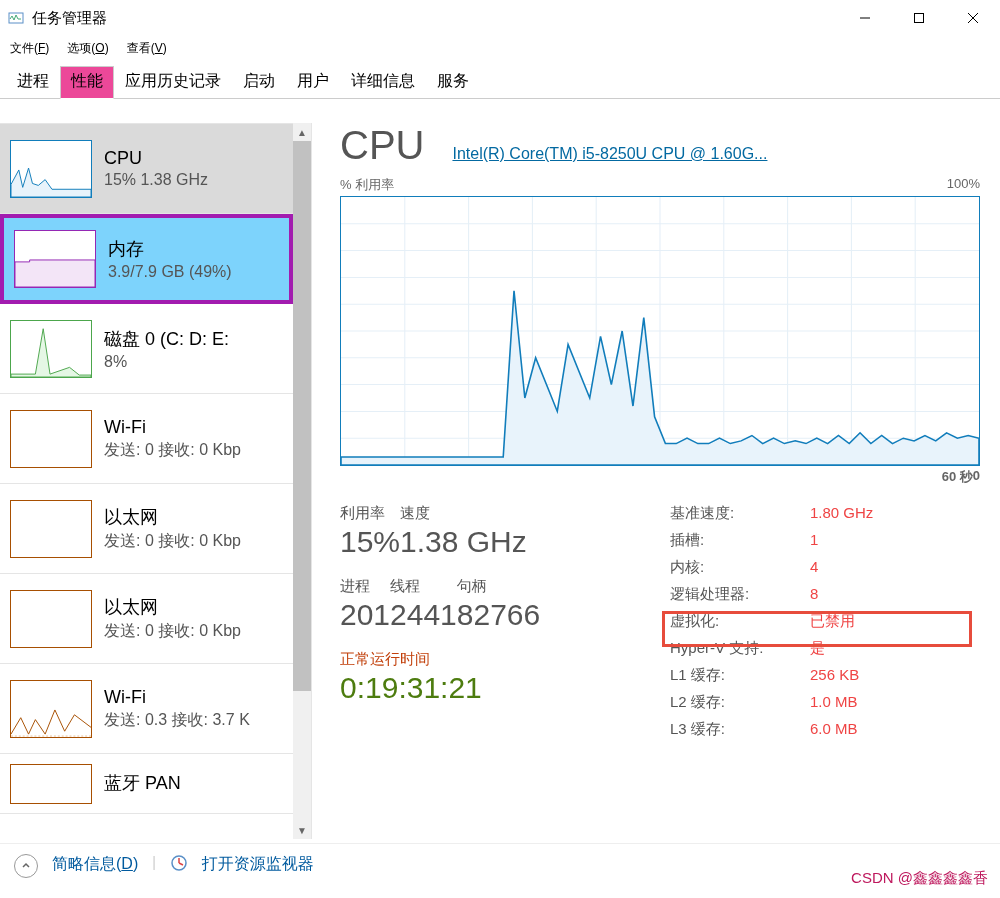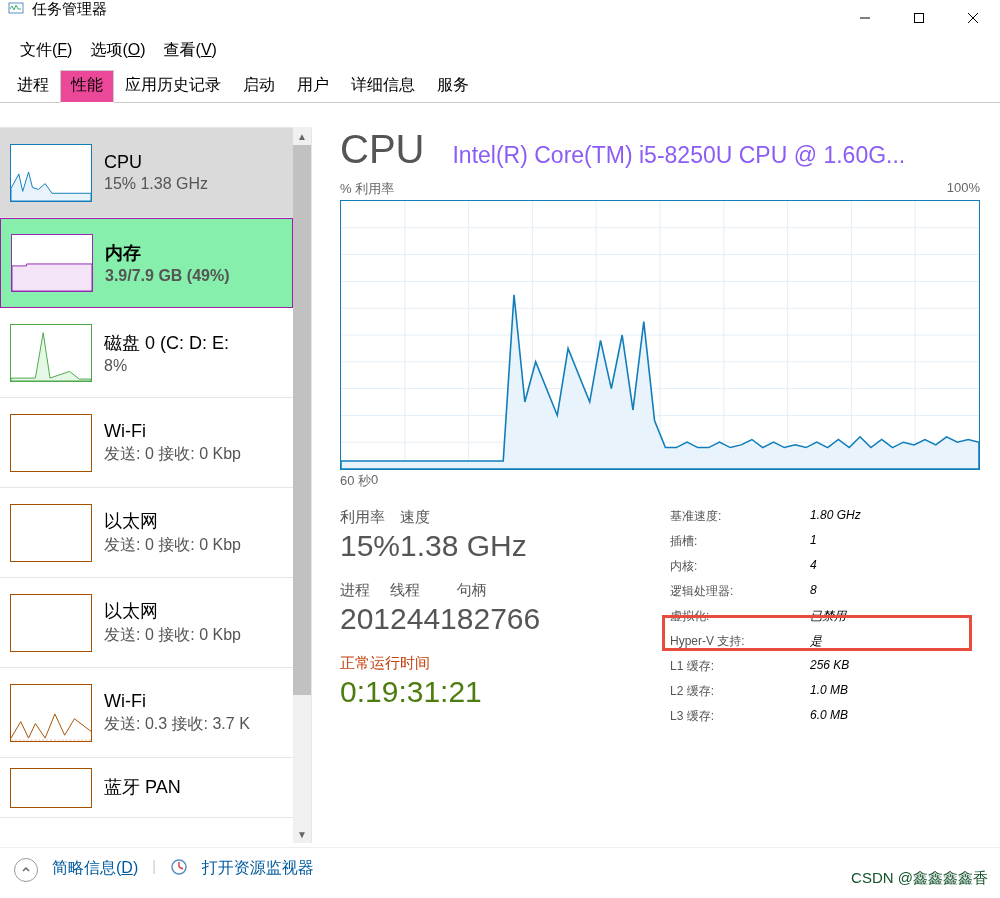--- a/index.html
+++ b/index.html
@@ -1,72 +1,72 @@
 <!DOCTYPE html>
 <html><head>
 <meta charset="utf-8">
 <style>
 * { box-sizing: border-box; margin: 0; padding: 0; }
 body { font-family: "Microsoft YaHei", "Segoe UI", sans-serif; font-size: 14px; background: #fff; color: #000; width: 1000px; height: 898px; overflow: hidden; }
-.titlebar { display: flex; align-items: flex-start; height: 36px; padding-left: 8px; }
+.titlebar { display: flex; align-items: center; height: 36px; padding-left: 8px; }
 .titlebar-icon { width: 16px; height: 16px; margin-right: 8px; }
 .titlebar-title { flex: 1; font-size: 15px; }
 .win-controls { display: flex; }
 .win-btn { width: 54px; height: 36px; display: flex; align-items: center; justify-content: center; font-size: 14px; }
 .win-btn svg { width: 12px; height: 12px; }
-.menubar { display: flex; padding: 4px 20px 8px; gap: 18px; font-size: 16px; }
+.menubar { display: flex; padding: 4px 10px 8px; gap: 18px; font-size: 12px; }
 .menubar span u { text-decoration: underline; }
 .tabs { display: flex; border-bottom: 1px solid #ccc; padding-left: 6px; font-size: 16px; }
 .tab { padding: 4px 10px 6px; border: 1px solid transparent; position: relative; top: 1px; }
 .tab.active { border: 1px solid #ccc; border-bottom: 1px solid #fff; background: #ec4899; }
 .content { display: flex; height: 716px; margin-top: 24px; }
 .sidebar { width: 312px; border-right: 1px solid #e5e5e5; position: relative; display: flex; }
 .sidebar-list { flex: 1; overflow: hidden; border-top: 1px solid #e5e5e5; }
 .sb-item { display: flex; align-items: center; height: 90px; padding: 8px 10px; border-bottom: 1px solid #e5e5e5; gap: 12px; }
 .sb-item.cpu { background: #dadada; }
-.sb-item.mem { background: #86efac; border: 1px solid #a21caf; font-weight: bold; }
+.sb-item.mem { background: #7dd3fc; border: 4px solid #a21caf; }
 .sb-thumb { width: 82px; height: 58px; border: 1px solid; background: #fff; position: relative; overflow: hidden; }
 .sb-thumb svg { width: 100%; height: 100%; display: block; }
 .sb-cpu { border-color: #117dbb; }
 .sb-mem { border-color: #9528b4; }
 .sb-disk { border-color: #4ca64c; }
 .sb-wifi, .sb-eth { border-color: #a74f01; }
 .sb-text { flex: 1; overflow: hidden; white-space: nowrap; }
 .sb-title { font-size: 18px; margin-bottom: 2px; }
 .sb-sub { font-size: 16px; color: #555; }
 .scrollbar { width: 18px; background: #f0f0f0; display: flex; flex-direction: column; }
 .scroll-arrow { height: 18px; display: flex; align-items: center; justify-content: center; color: #666; font-size: 10px; }
 .scroll-thumb { background: #c1c1c1; height: 550px; }
 .main { flex: 1; padding: 0 20px 0 28px; }
 .main-header { display: flex; align-items: baseline; gap: 28px; margin-bottom: 8px; }
 .main-title { font-size: 40px; font-weight: 400; color: #555; }
-.main-subtitle { font-size: 23px; color: #8b5cf6; white-space: nowrap; overflow: hidden; text-overflow: ellipsis; flex: 1; }
+.main-subtitle { font-size: 16px; color: #0369a1; white-space: nowrap; overflow: hidden; text-overflow: ellipsis; flex: 1; text-decoration: underline; }
 .chart-labels { display: flex; justify-content: space-between; font-size: 13px; color: #666; margin-bottom: 2px; }
 .chart { height: 270px; border: 1px solid #117dbb; background: #fff; position: relative; }
 .chart svg { width: 100%; height: 100%; display: block; }
-.chart-bottom { display: flex; justify-content: flex-start; font-size: 13px; color: #666; margin-top: 2px; margin-bottom: 18px; }
+.chart-bottom { display: flex; justify-content: flex-end; font-size: 13px; color: #666; margin-top: 2px; margin-bottom: 18px; font-weight: bold; }
 .stats { display: flex; gap: 40px; }
 .stats-left { flex: 0 0 290px; }
 .stat-row { display: flex; margin-bottom: 18px; }
 .stat-block { }
 .stat-label { font-size: 15px; color: #555; margin-bottom: 2px; }
 .stat-value { font-size: 30px; color: #555; font-weight: 400; white-space: nowrap; }
 .uptime-label { font-size: 15px; color: #c2410c; margin-bottom: 2px; }
 .uptime-value { font-size: 30px; color: #4d7c0f; }
-.stats-right { flex: 1; font-size: 12px; position: relative; }
+.stats-right { flex: 1; font-size: 15px; position: relative; }
 .kv-row { display: flex; margin-bottom: 8px; }
 .kv-label { width: 140px; color: #555; }
-.kv-value { color: #000000; font-style: italic; }
+.kv-value { color: #ef4444; }
 .highlight-box { position: absolute; border: 3px solid #e74c3c; left: -8px; width: 310px; height: 36px; top: 107px; pointer-events: none; }
 .footer { display: flex; align-items: flex-start; padding: 10px 14px; gap: 14px; border-top: 1px solid #eee; margin-top: 4px; }
 .circle-btn { width: 24px; height: 24px; border: 1px solid #999; border-radius: 50%; display: flex; align-items: center; justify-content: center; }
 .footer-link { color: #005a9e; font-size: 16px; }
 .footer-sep { color: #ccc; }
 .rm-icon { width: 18px; height: 18px; }
-.watermark { position: absolute; right: 12px; bottom: 10px; color: #14532d; font-size: 15px; }
+.watermark { position: absolute; right: 12px; bottom: 10px; color: #be185d; font-size: 15px; }
 </style>
 </head>
 <body>
 
 <div class="titlebar">
   <svg class="titlebar-icon" viewBox="0 0 16 16">
       <rect x="1" y="3" width="14" height="10" fill="none" stroke="#5a8fc7" stroke-width="1"></rect>
       <path d="M2 9 L4 6 L6 10 L8 5 L10 9 L13 9" fill="none" stroke="#4a7" stroke-width="1"></path>
     </svg>
   <div class="titlebar-title">任务管理器</div>

